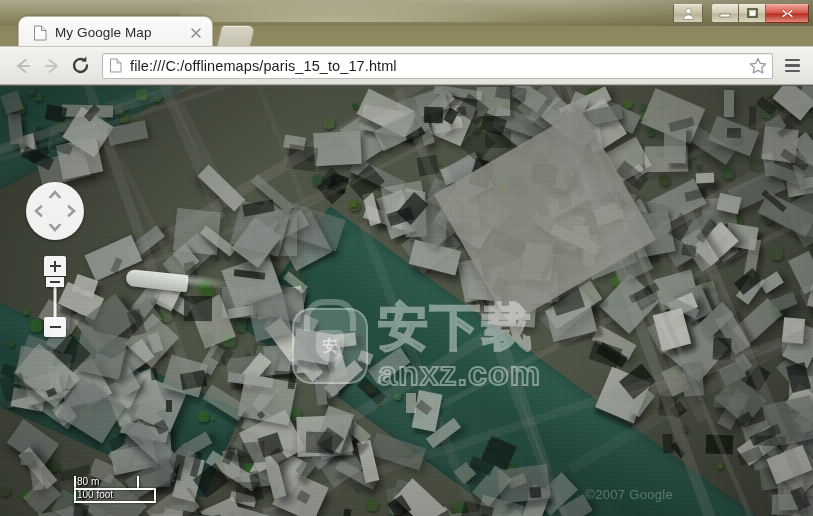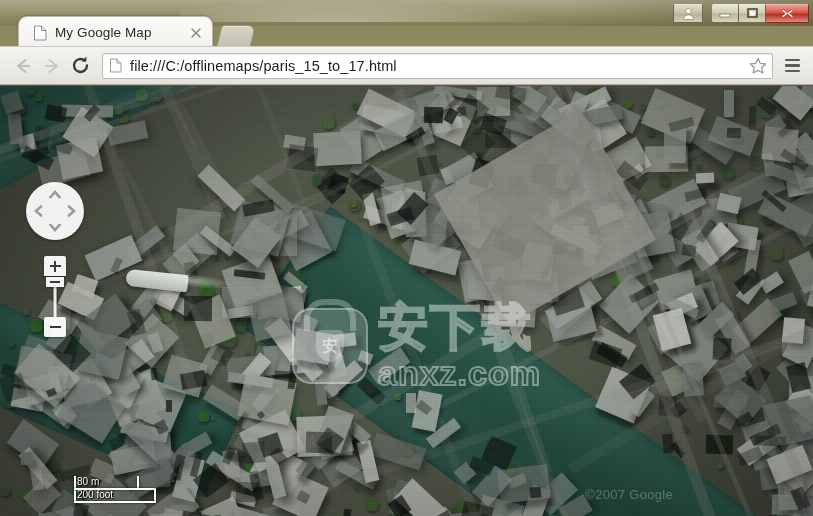--- a/index.html
+++ b/index.html
@@ -1072,21 +1072,21 @@
       <div id="zoom-out">
         <span class="zsign" style="width:11px;height:2.6px;"></span>
       </div>
     </div>
 
     <div id="scalebar">
       <div class="scale-row">
         <span>80 m</span>
       </div>
       <div class="scale-row">
-        <span>200 foot</span>
+        <span>100 foot</span>
       </div>
       <div id="scale-tick-l"></div>
       <div id="scale-tick-r"></div>
       <div id="scale-line-mid"></div>
       <div id="scale-tick-r2"></div>
       <div id="scale-line-bot"></div>
     </div>
 
     <div id="attribution">©2007 Google</div>
 

